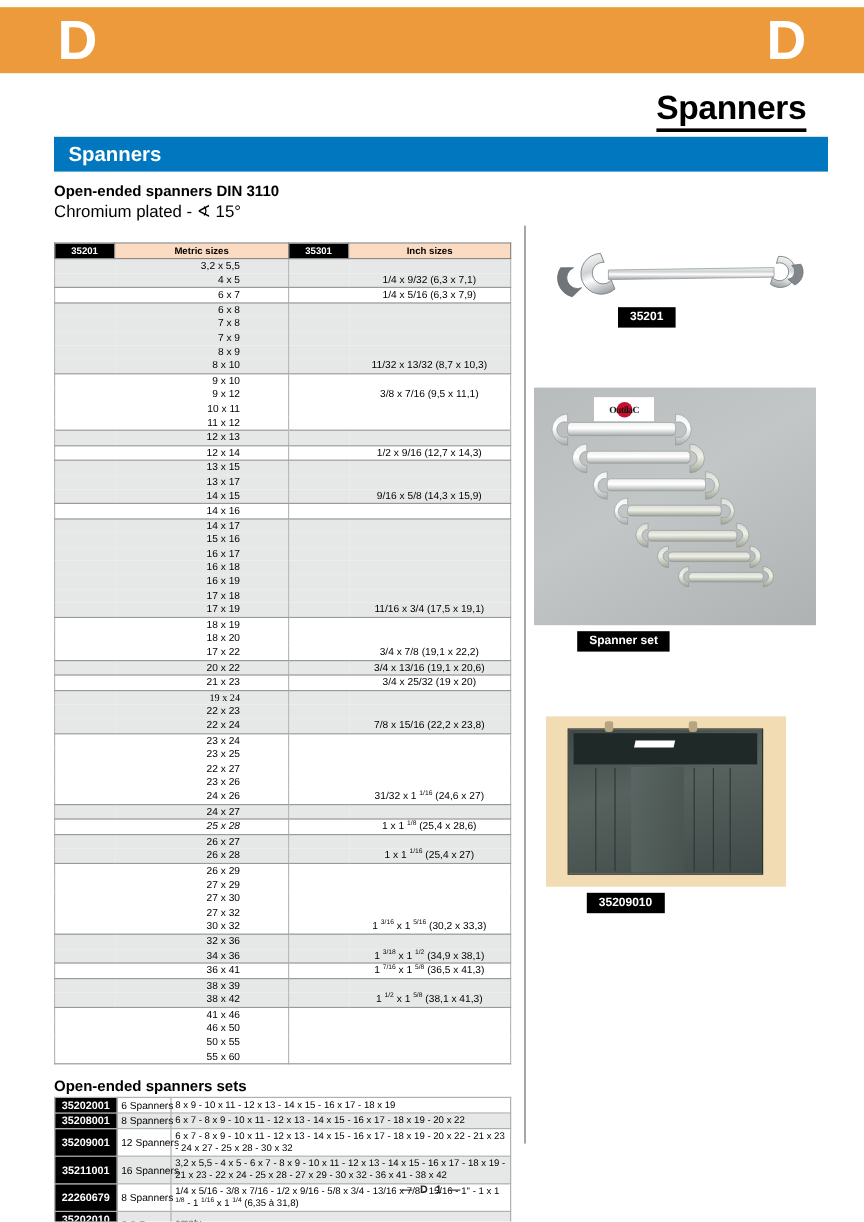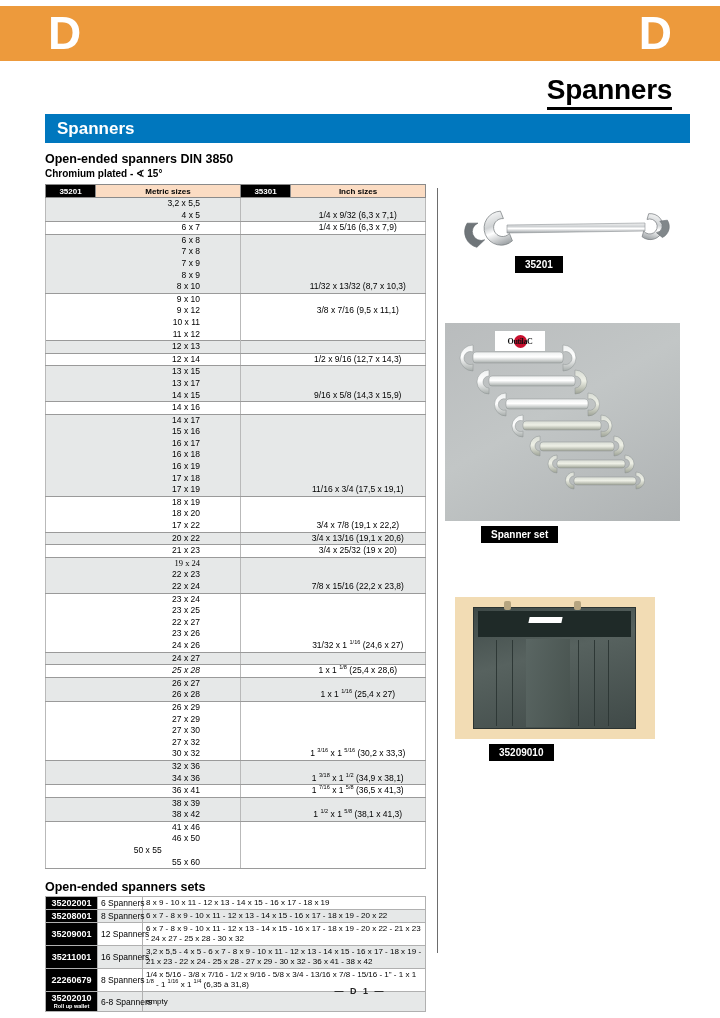--- a/index.html
+++ b/index.html
@@ -42,21 +42,21 @@
     color: #fff; font-size: 17px; font-weight: bold;
   }
 
   
   .leftcol { position: absolute; left: 45px; top: 152px; width: 390px; }
 
   h2.subhead {
     font-size: 12.5px; font-weight: bold; margin-bottom: 2px;
   }
   .plated {
-    font-size: 10px; font-weight: bold; margin-bottom: 5px;
+    font-size: 14px; font-weight: normal; margin-bottom: 18px;
   }
 
   
   table.sizes {
     width: 380px; border-collapse: collapse;
     table-layout: fixed;
   }
   table.sizes col.c1 { width: 50px; }
   table.sizes col.c2 { width: 145px; }
   table.sizes col.c3 { width: 50px; }
@@ -192,21 +192,21 @@
   <div class="sectiontitle">Spanners</div>
 
   <div class="bluebanner">
     <span>Spanners</span>
   </div>
 
   <div class="vdiv"></div>
 
   <div class="leftcol">
 
-    <h2 class="subhead">Open-ended spanners DIN 3850</h2>
+    <h2 class="subhead">Open-ended spanners DIN 3110</h2>
     <div class="plated">Chromium plated - ∢ 15°</div>
 
     <table class="sizes">
       <colgroup>
           <col class="c1">
           <col class="c2">
           <col class="c3">
           <col class="c4">
         </colgroup>
       <thead>
@@ -537,21 +537,21 @@
             <td class="i" style="border-left: none;"></td>
           </tr>
           <tr class="plain">
             <td style="border-right: none;"></td>
             <td class="m" style="border-left: none;">46 x 50</td>
             <td style="border-right: none;"></td>
             <td class="i" style="border-left: none;"></td>
           </tr>
           <tr class="plain">
             <td style="border-right: none;"></td>
-            <td class="m" style="border-left: none; text-align: center;">50 x 55</td>
+            <td class="m" style="border-left: none;">50 x 55</td>
             <td style="border-right: none;"></td>
             <td class="i" style="border-left: none;"></td>
           </tr>
           <tr class="plain gend">
             <td style="border-right: none;"></td>
             <td class="m" style="border-left: none;">55 x 60</td>
             <td style="border-right: none;"></td>
             <td class="i" style="border-left: none;"></td>
           </tr>
         </tbody>

